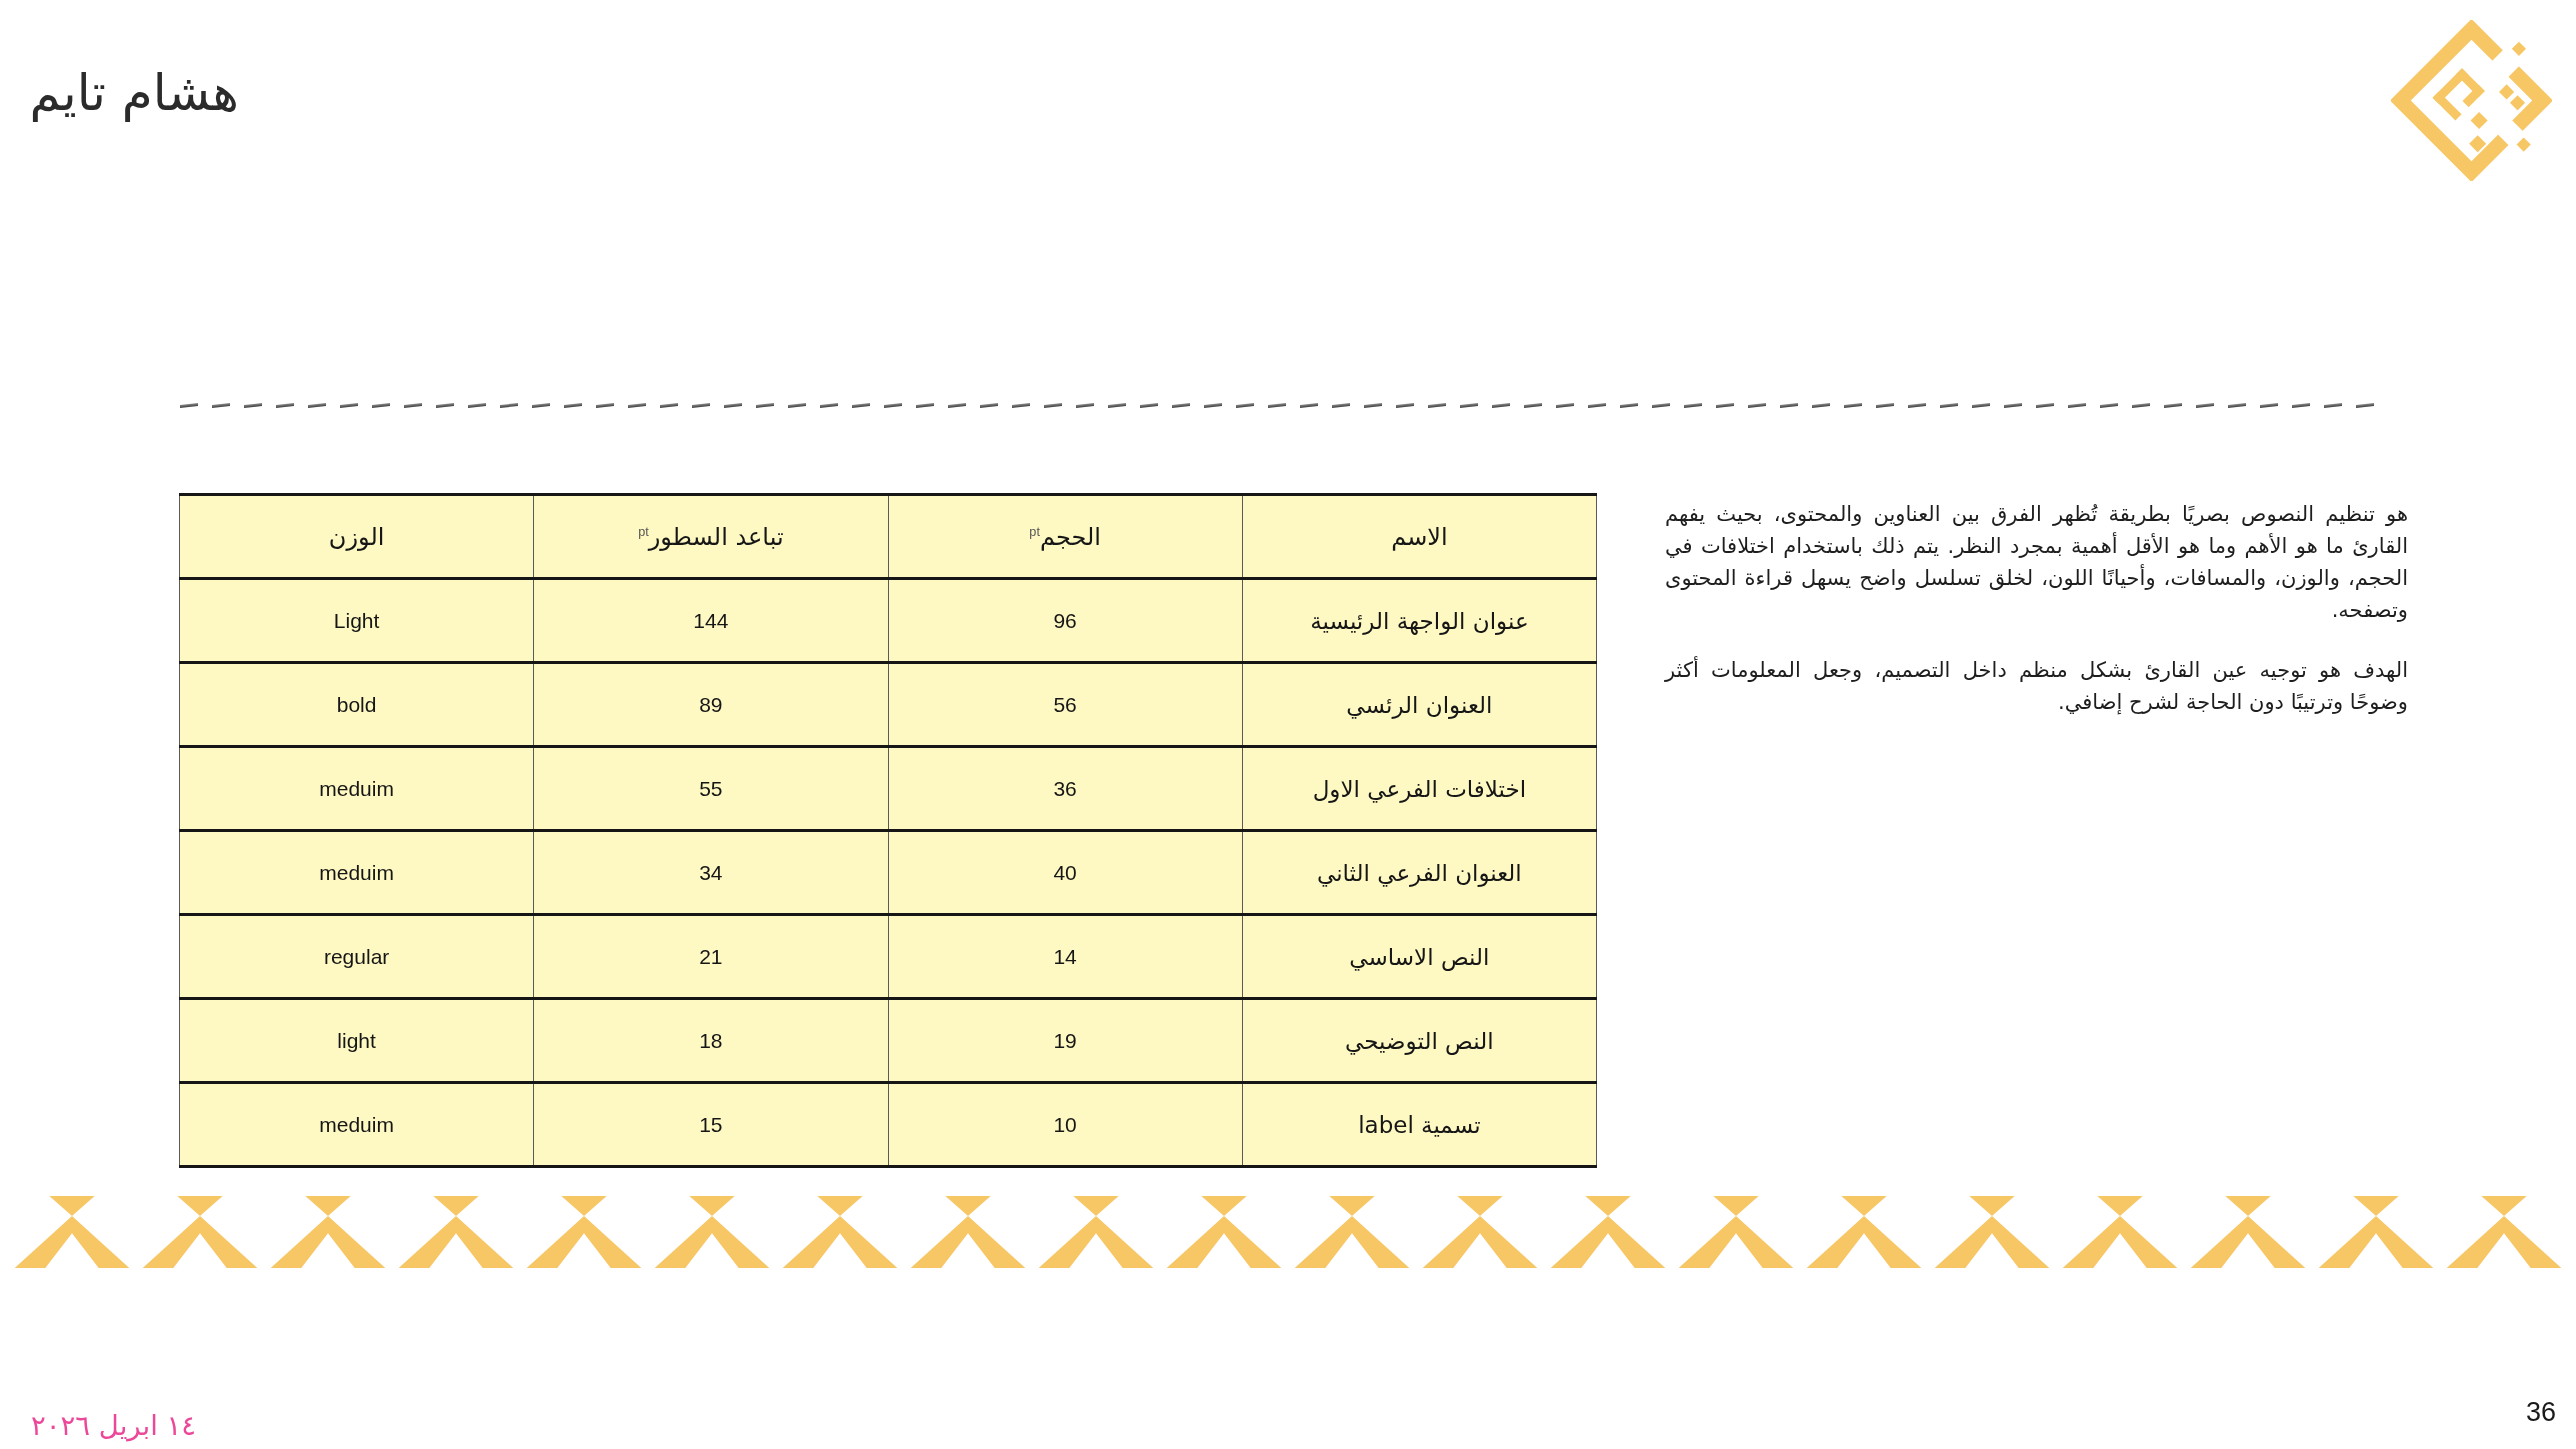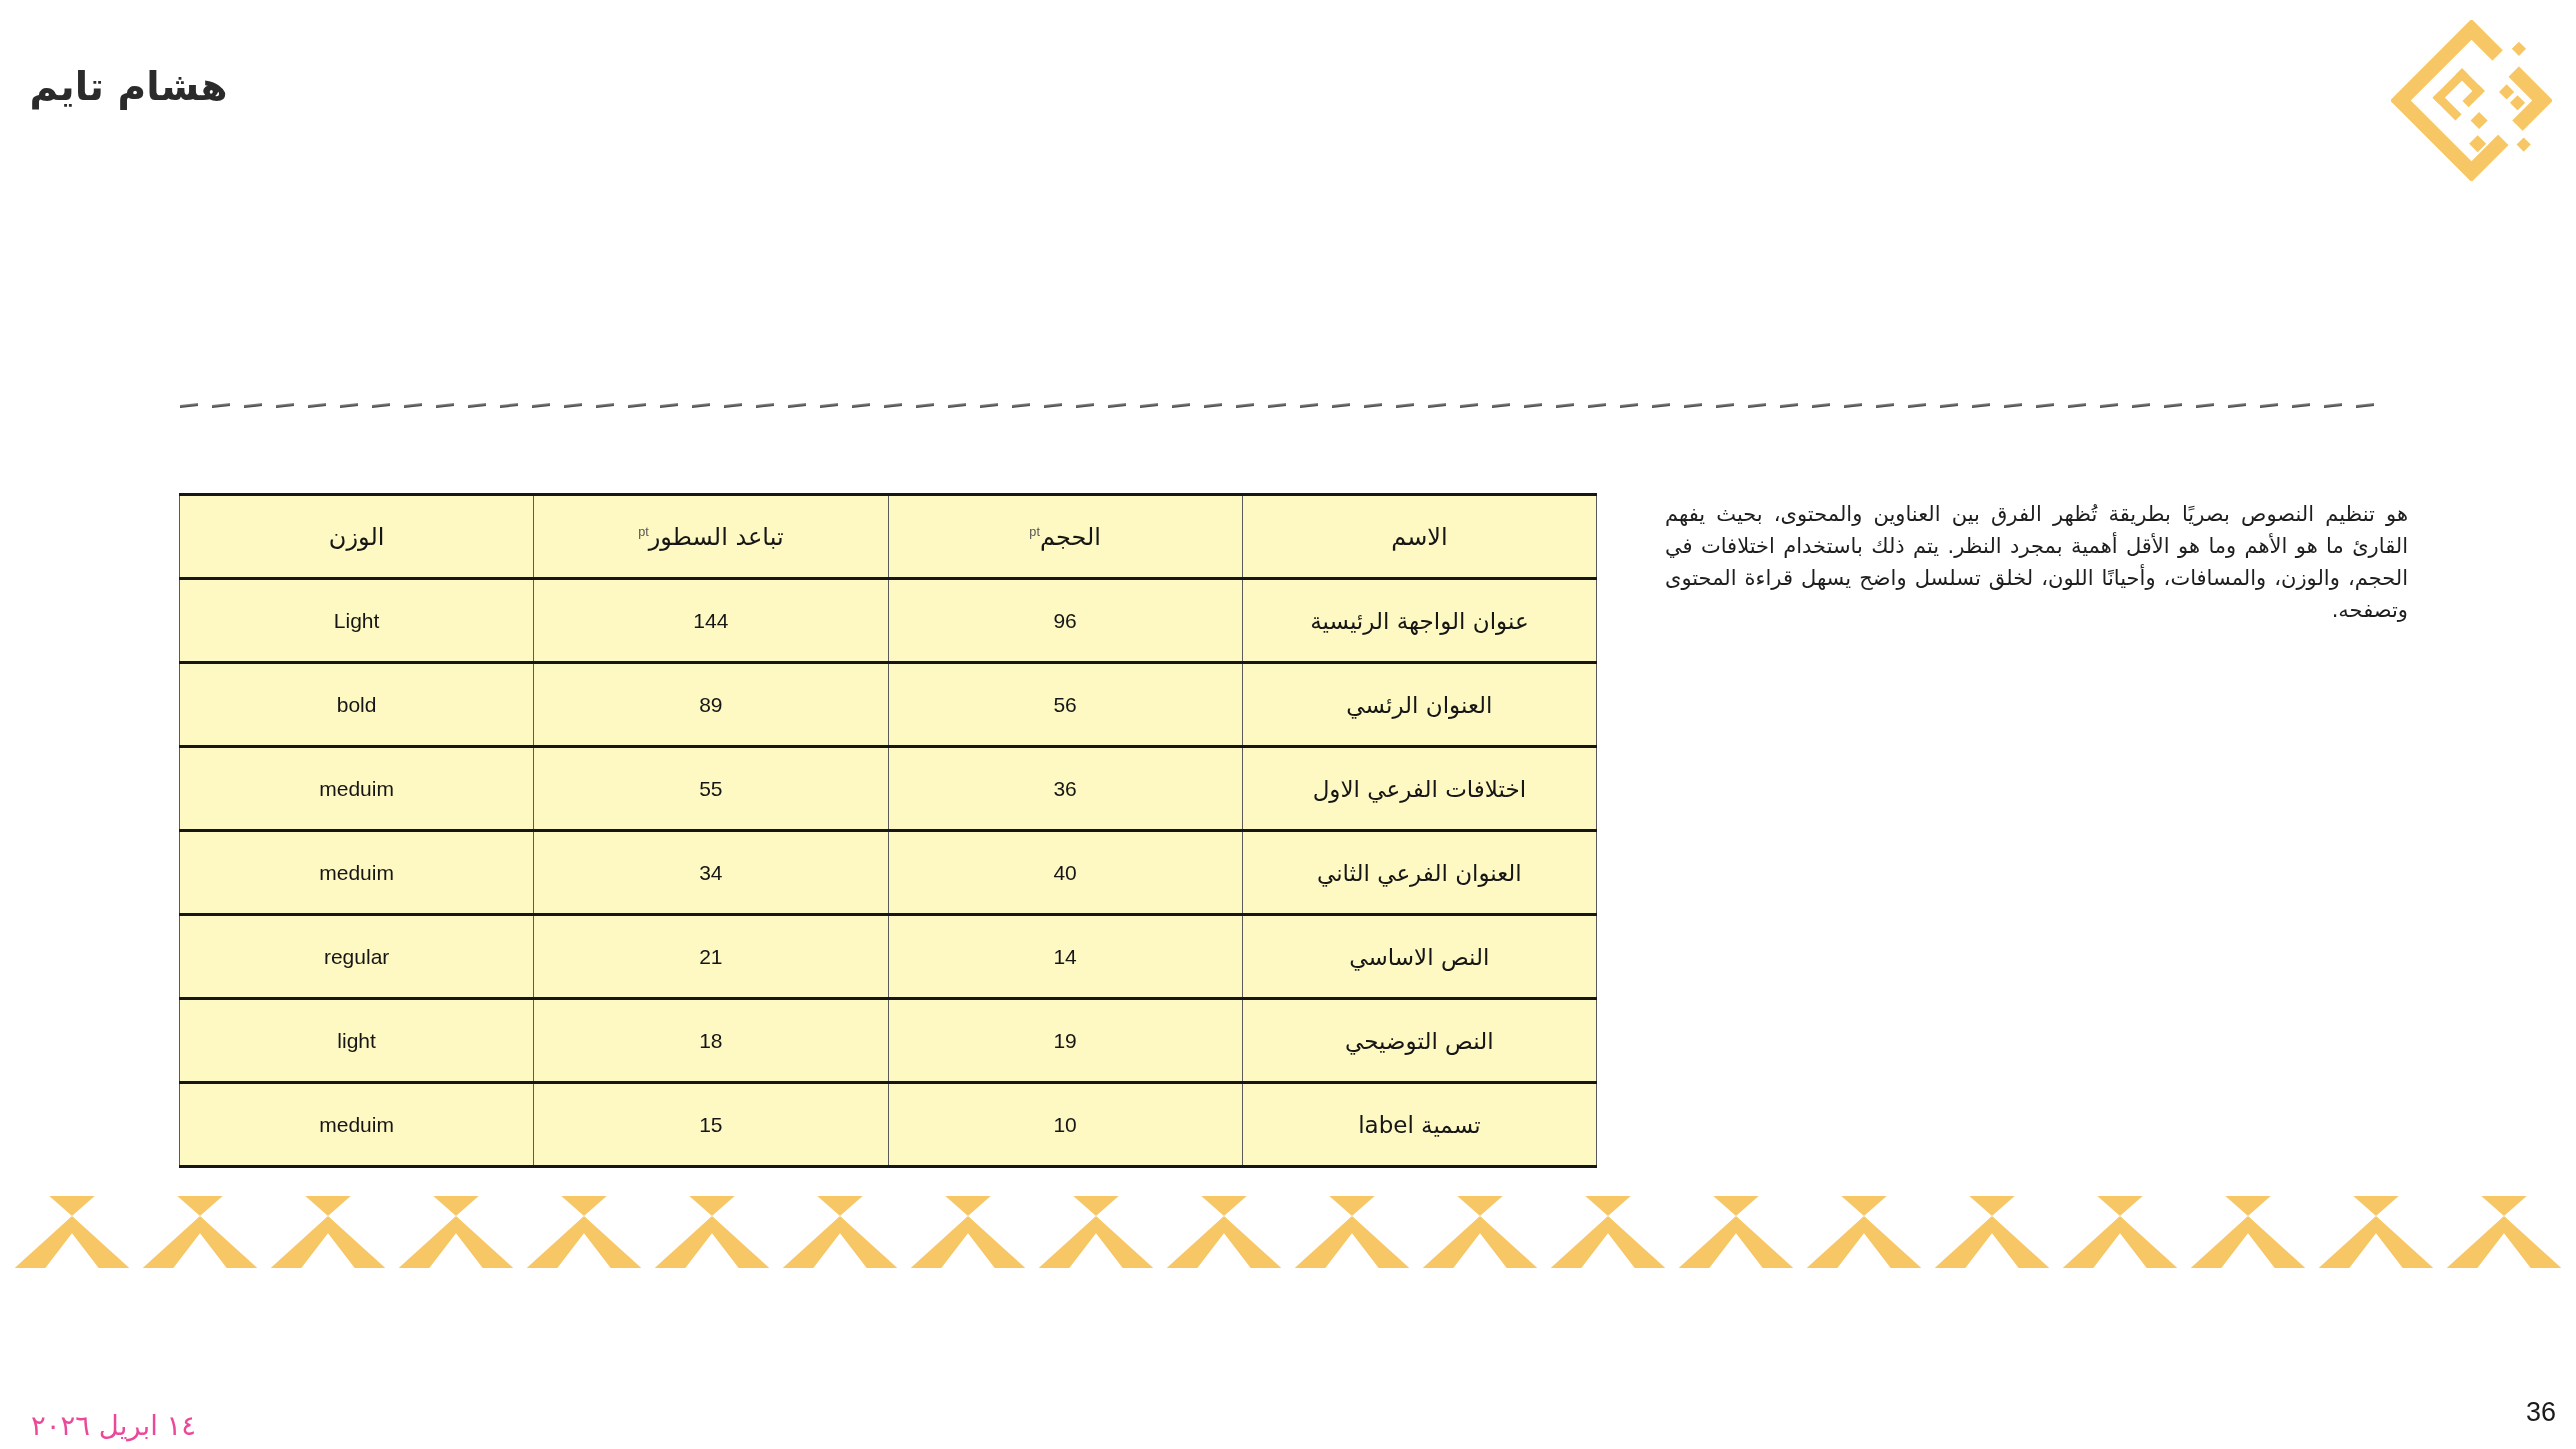--- a/index.html
+++ b/index.html
@@ -16,22 +16,22 @@
     width: 2576px;
     height: 1449px;
     background: #ffffff;
   }
 
   
   .brand-wordmark {
     position: absolute;
     left: 29.5px;
     top: 64px;
-    font-size: 39px;
-    font-weight: 700;
+    font-size: 50px;
+    font-weight: 400;
     color: #2b2b2b;
     letter-spacing: 0.7px;
   }
 
   
   .logo-box {
     position: absolute;
     left: 2391px;
     top: 20px;
     width: 161px;
@@ -269,20 +269,21 @@
       <span class="dash"></span>
       <span class="dash"></span>
       <span class="dash"></span>
       <span class="dash"></span>
       <span class="dash"></span>
       <span class="dash"></span>
     </div>
 
   <div class="intro">
     <p>هو تنظيم النصوص بصريًا بطريقة تُظهر الفرق بين العناوين والمحتوى، بحيث يفهم القارئ ما هو الأهم وما هو الأقل أهمية بمجرد النظر. يتم ذلك باستخدام اختلافات في الحجم، والوزن، والمسافات، وأحيانًا اللون، لخلق تسلسل واضح يسهل قراءة المحتوى وتصفحه.</p>
+    <p>الهدف هو توجيه عين القارئ بشكل منظم داخل التصميم، وجعل المعلومات أكثر وضوحًا وترتيبًا دون الحاجة لشرح إضافي.</p>
   </div>
 
   <table class="spec-table">
     <thead>
       <tr>
           <th>الاسم</th>
           <th>الحجم<sup>pt</sup></th>
           <th>تباعد السطور<sup>pt</sup></th>
           <th>الوزن</th>
         </tr>

